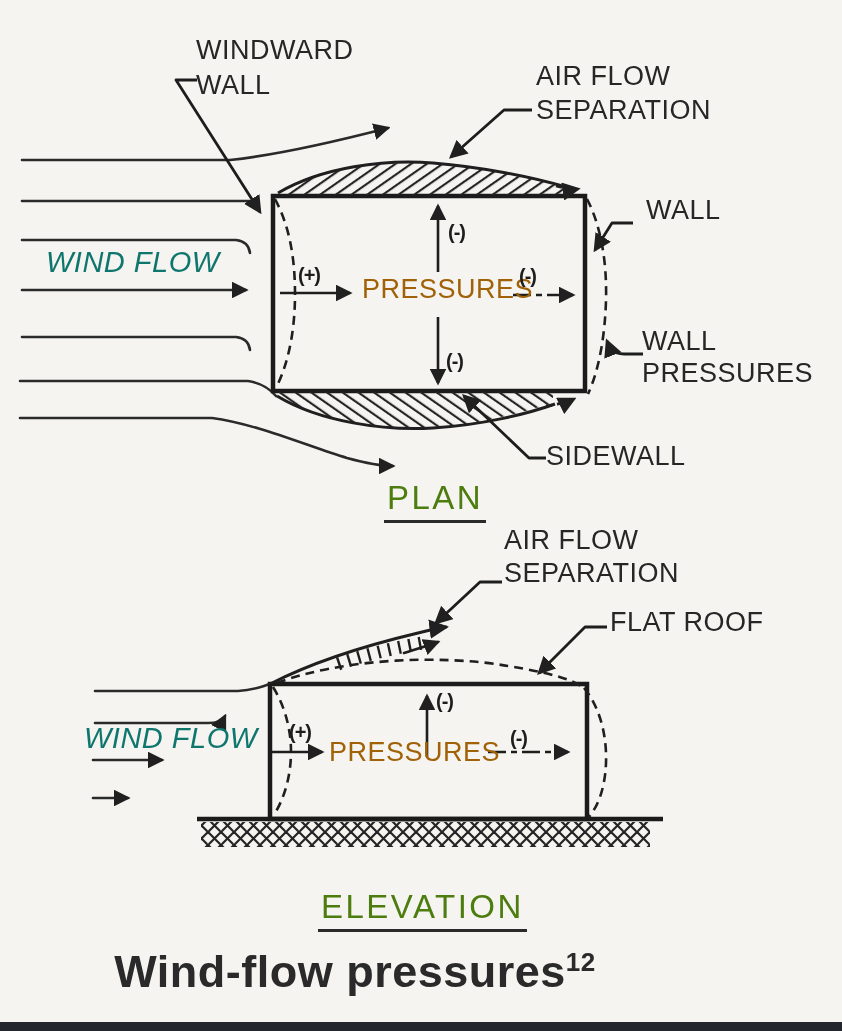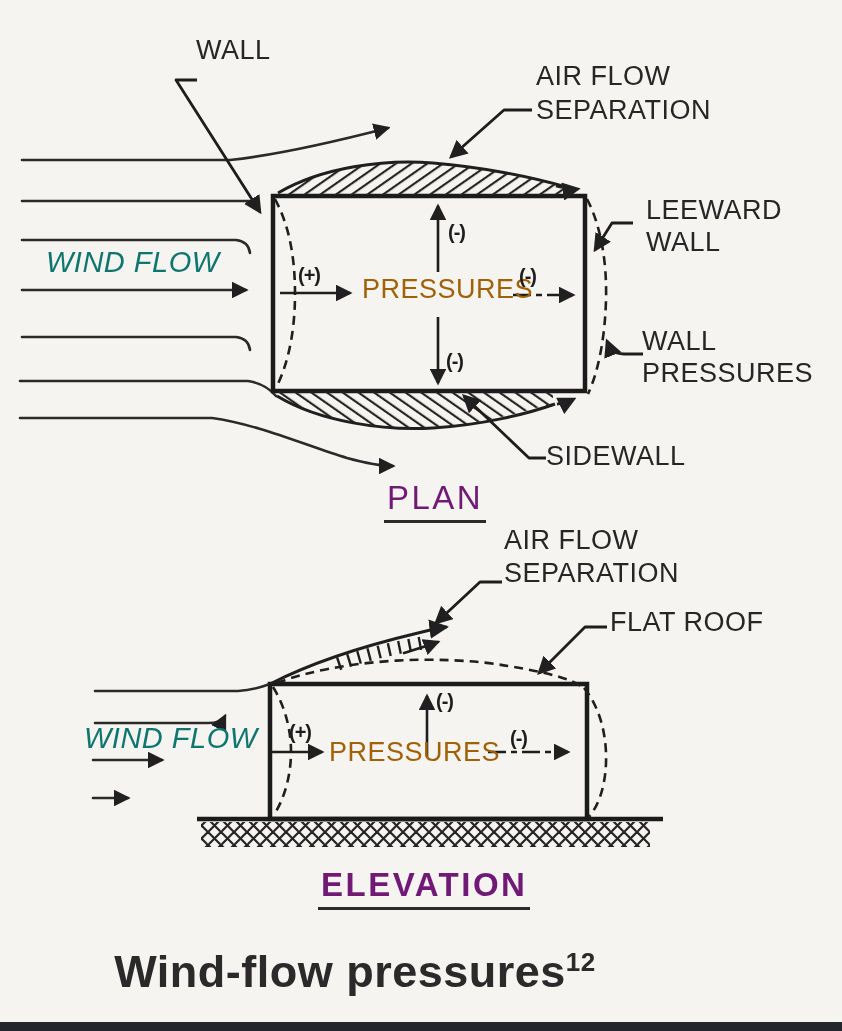--- a/index.html
+++ b/index.html
@@ -13,21 +13,21 @@
   .lbl{
     position:absolute;font-size:27px;line-height:34px;letter-spacing:.5px;
     white-space:nowrap;color:#262626;
   }
   .lbl span{display:block;}
   .sign{
     position:absolute;font-size:20px;font-weight:700;letter-spacing:-1px;
     white-space:nowrap;color:#1d1d1d;
   }
   .viewlbl{
-    position:absolute;font-size:33px;letter-spacing:2.5px;color:#701a75;
+    position:absolute;font-size:33px;letter-spacing:2.5px;color:#4d7c0f;
     border-bottom:3px solid #2a2a2a;padding:0 3px 3px 3px;white-space:nowrap;
   }
   .windflow{
     position:absolute;font-style:italic;font-size:29px;letter-spacing:.5px;
     white-space:nowrap;color:#0f766e;
   }
   .pressures{
     position:absolute;font-size:27px;letter-spacing:.5px;white-space:nowrap;color:#a16207;
   }
   #caption{
@@ -139,30 +139,30 @@
       <path d="M488,752 H568" stroke-dasharray="18 5 6 5" marker-end="url(#arr)"></path>
     </g>
 
     <g stroke="#1d1d1d" fill="none" stroke-width="2.8" stroke-linejoin="round">
       <path d="M502,582 H480 L436,623" marker-end="url(#arr)"></path>
       <path d="M607,627 H585 L539,673" marker-end="url(#arr)"></path>
     </g>
   </svg>
 
   <div class="lbl" style="left:196px;top:33px;line-height:35px;">
+    <span>WINDWARD</span>
     <span>WALL</span>
   </div>
 
   <div class="lbl" style="left:536px;top:59px;">
     <span>AIR FLOW</span>
     <span>SEPARATION</span>
   </div>
 
   <div class="lbl" style="left:646px;top:194px;line-height:32px;">
-    <span>LEEWARD</span>
     <span>WALL</span>
   </div>
 
   <div class="lbl" style="left:642px;top:325px;line-height:32px;">
     <span>WALL</span>
     <span>PRESSURES</span>
   </div>
 
   <div class="lbl" style="left:546px;top:439px;">SIDEWALL</div>
 
@@ -185,20 +185,20 @@
   <div class="lbl" style="left:610px;top:605px;">FLAT ROOF</div>
 
   <div class="windflow" style="left:84px;top:722px;">WIND FLOW</div>
 
   <div class="pressures" style="left:329px;top:737px;">PRESSURES</div>
 
   <div class="sign" style="left:289px;top:721px;">(+)</div>
   <div class="sign" style="left:436px;top:690px;">(-)</div>
   <div class="sign" style="left:510px;top:727px;">(-)</div>
 
-  <div class="viewlbl" style="left:318px;top:866px;font-weight:bold;">ELEVATION</div>
+  <div class="viewlbl" style="left:318px;top:888px;">ELEVATION</div>
 
   <div id="caption">
     <span>Wind-flow pressures</span><span class="sup">12</span>
   </div>
 
   <div id="bottombar"></div>
 </div>
 
 </body></html>

